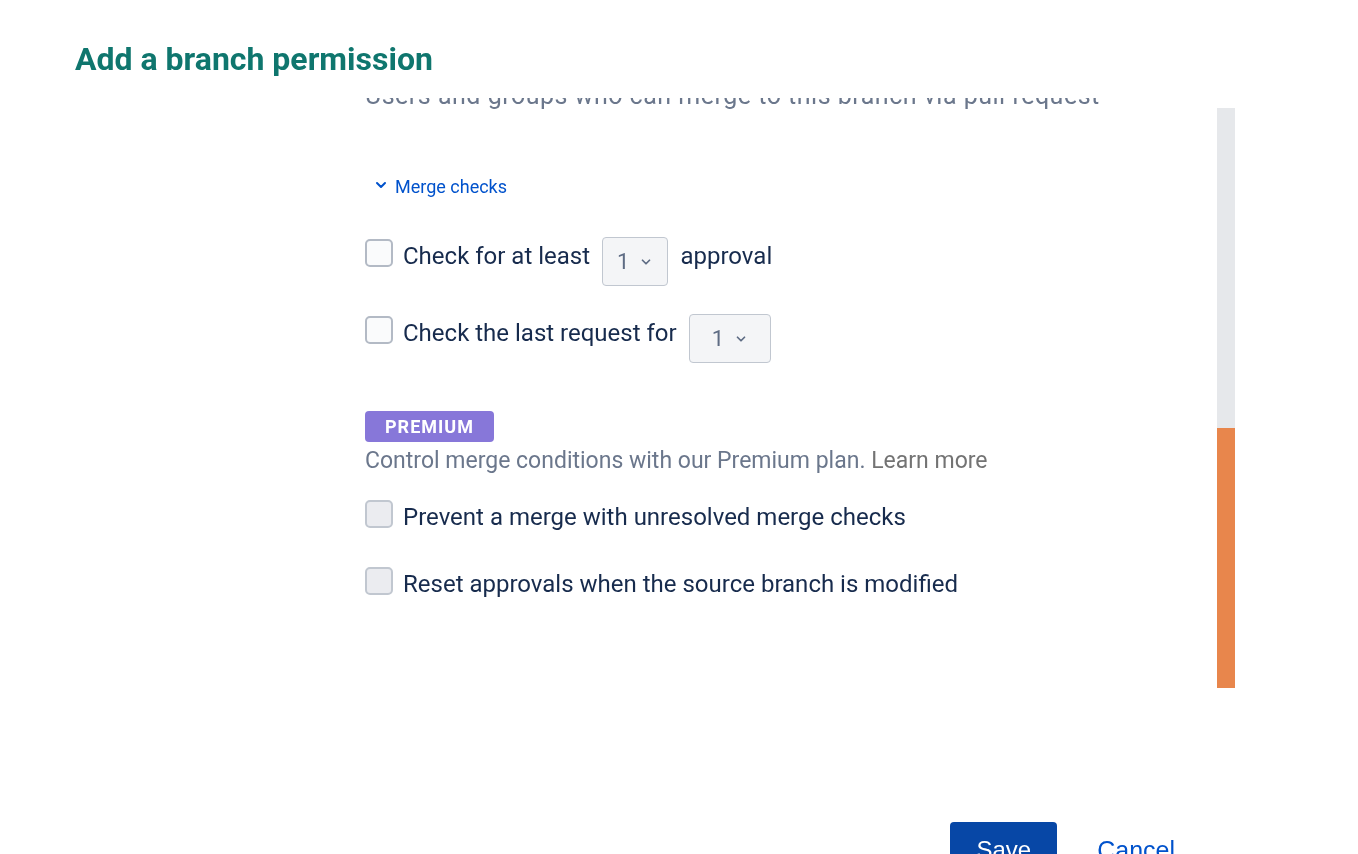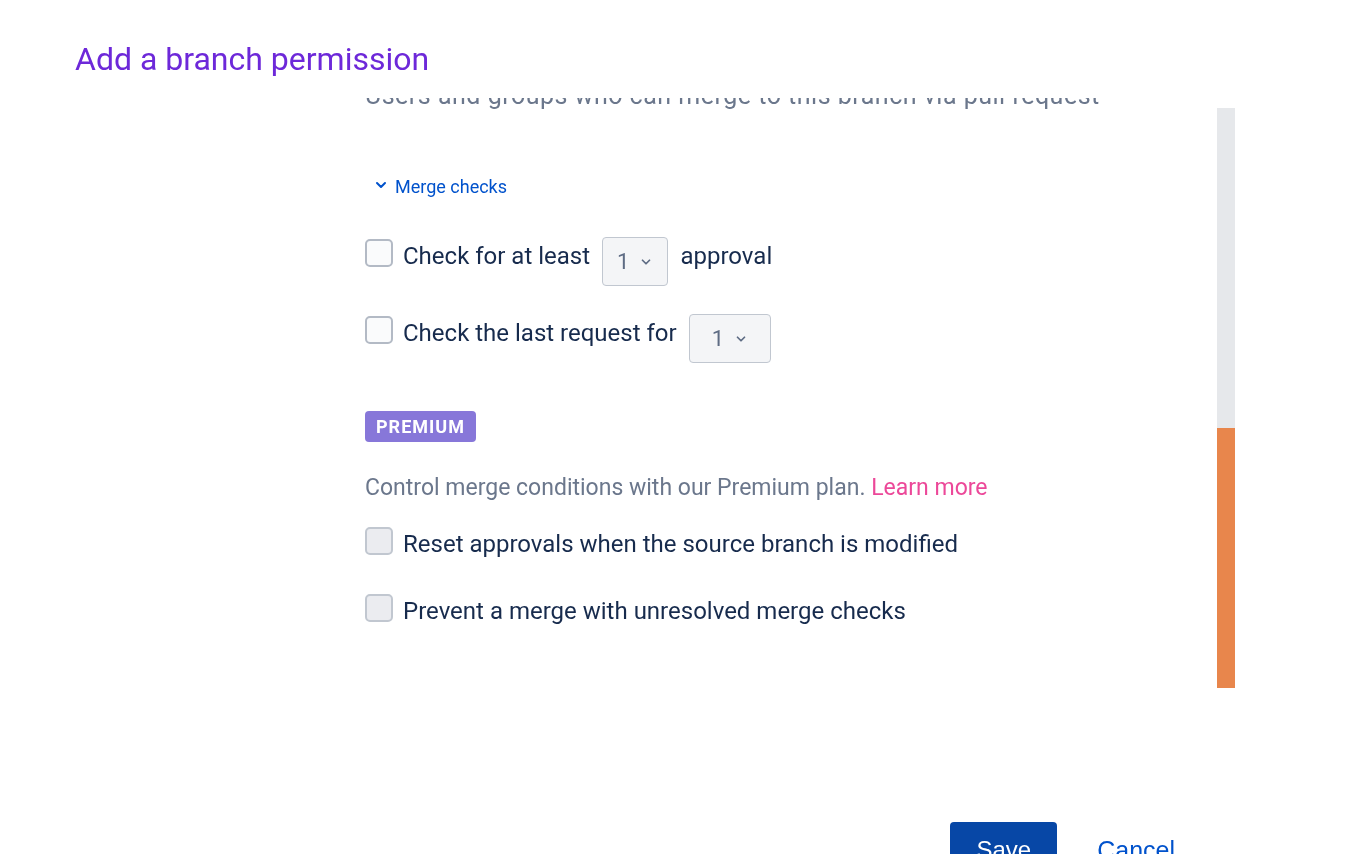--- a/index.html
+++ b/index.html
@@ -17,22 +17,22 @@
       position: relative;
     }
     .dialog {
       position: absolute;
       left: 75px;
       top: 40px;
       width: 1160px;
     }
     .dialog-title {
       font-size: 32px;
-      font-weight: 400;
-      color: #6d28d9;
+      font-weight: 700;
+      color: #0f766e;
       margin-bottom: 30px;
     }
     .content-area {
       position: relative;
       margin-left: 290px;
       width: 870px;
       height: 700px;
     }
     .scroll-content {
       width: 830px;
@@ -112,32 +112,32 @@
     .dropdown .chev-down {
       display: inline-block;
     }
     .premium-badge {
       display: inline-block;
       background: #8777d9;
       color: #fff;
       font-size: 18px;
       font-weight: 700;
       letter-spacing: 1px;
-      padding: 5px 11px;
+      padding: 5px 20px;
       border-radius: 4px;
       margin-top: 20px;
-      margin-bottom: 32px;
+      margin-bottom: 5px;
     }
     .premium-desc {
       color: #6b778c;
       font-size: 23px;
       margin-bottom: 24px;
     }
     .premium-desc a {
-      color: #ec4899;
+      color: #737373;
       text-decoration: none;
       margin-top: 29px;
     }
     .scrollbar-track {
       position: absolute;
       right: 0;
       top: 0;
       width: 18px;
       height: 580px;
       background: #e6e8eb;
@@ -233,28 +233,28 @@
 
       <div class="premium-badge">PREMIUM</div>
 
       <div class="premium-desc">
         <span>Control merge conditions with our Premium plan. </span><a href="#">Learn more</a>
       </div>
 
       <div class="check-row">
         <div class="box disabled"></div>
         <div class="text-group">
+          <span>Prevent a merge with unresolved merge checks</span>
+        </div>
+      </div>
+
+      <div class="check-row">
+        <div class="box disabled"></div>
+        <div class="text-group">
           <span>Reset approvals when the source branch is modified</span>
-        </div>
-      </div>
-
-      <div class="check-row">
-        <div class="box disabled"></div>
-        <div class="text-group">
-          <span>Prevent a merge with unresolved merge checks</span>
         </div>
       </div>
 
     </div>
 
     <div class="scrollbar-track"></div>
     <div class="scrollbar-thumb"></div>
 
     <div class="footer-buttons">
       <button class="btn-primary">Save</button>

